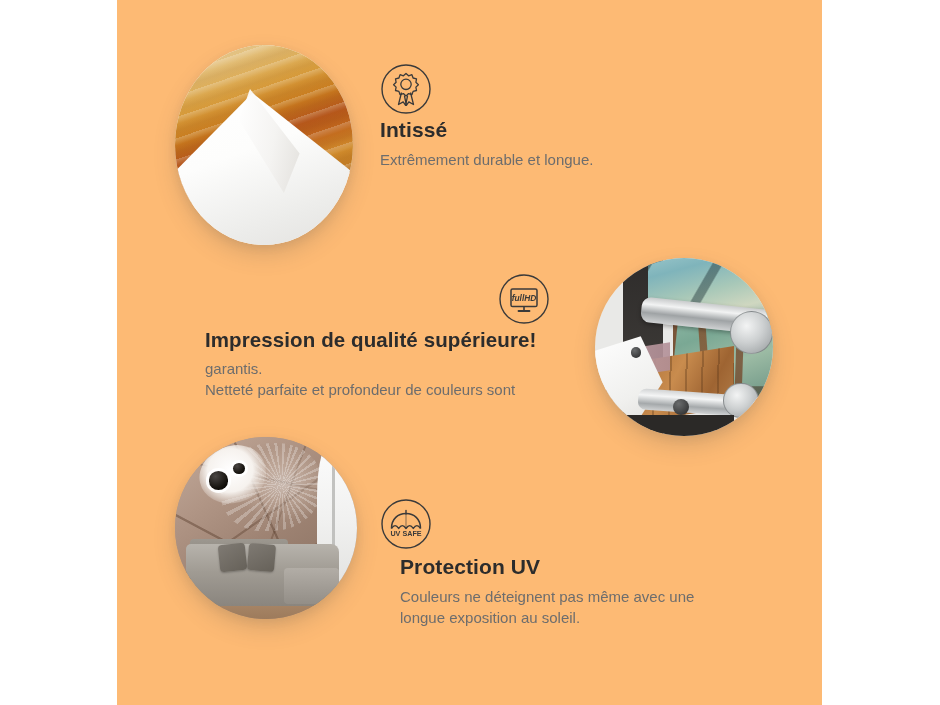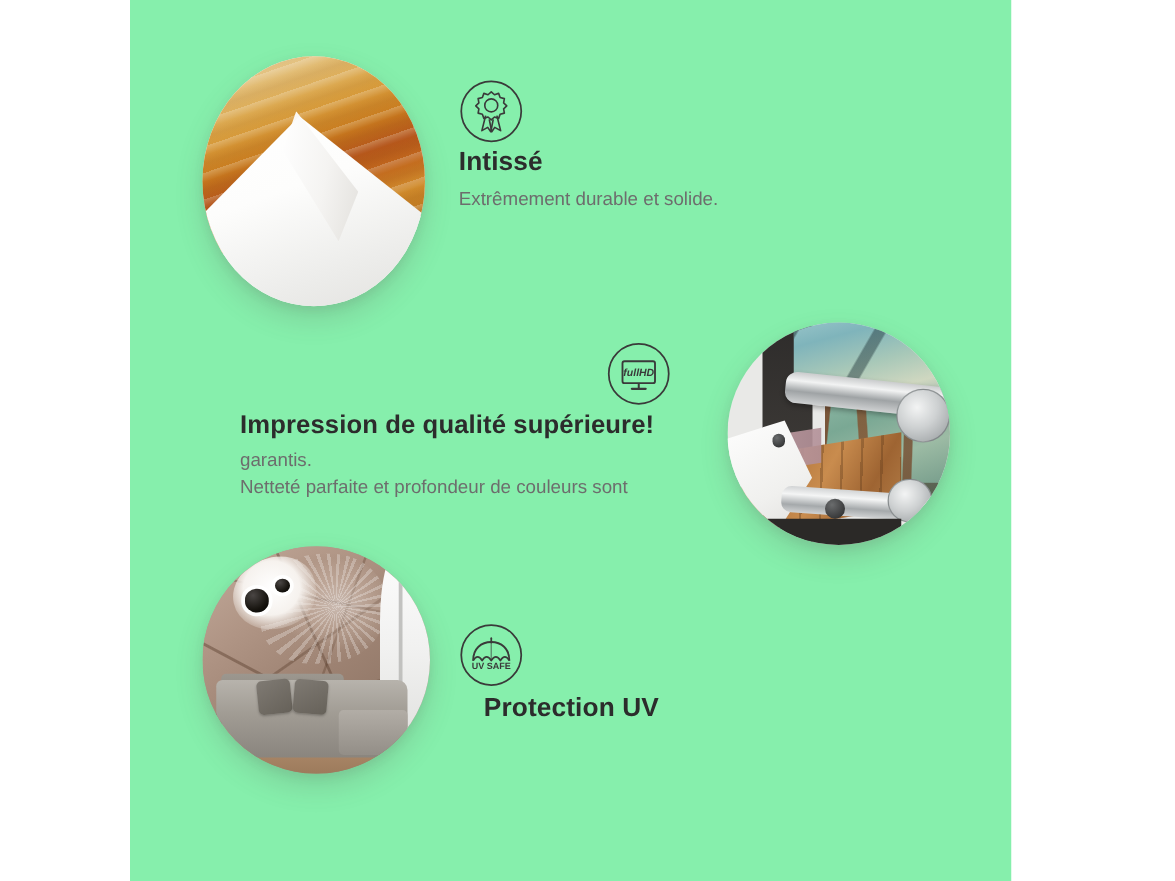--- a/index.html
+++ b/index.html
@@ -7,25 +7,25 @@
   body {
     width: 940px;
     height: 705px;
     background: #ffffff;
     font-family: "Liberation Sans", sans-serif;
     overflow: hidden;
   }
 
   #infographic {
     position: absolute;
-    left: 104px;
+    left: 117px;
     top: 0;
     width: 705px;
     height: 705px;
-    background: #86efac;
+    background: #fdba74;
     overflow: hidden;
   }
 
   
   .photo-circle {
     position: absolute;
     border-radius: 50%;
     overflow: hidden;
     box-shadow: 0 10px 22px rgba(90,85,80,0.20),
                 0 3px 8px rgba(90,85,80,0.10);
@@ -279,21 +279,21 @@
                0.6 -3.4 -2.5 -2.4 2.5 -2.4 -0.6 -3.4 3.4 -0.9 1.2 -3.3 3.3 1.1 Z" fill="none" stroke="#3a3a3a" stroke-width="1.3" stroke-linejoin="round"></path>
       <circle cx="26" cy="21.3" r="5.2" fill="none" stroke="#3a3a3a" stroke-width="1.3"></circle>
       <path d="M21.5 29.5 L18.5 41.5 L23.2 38.9 L25.6 42.4 L27.6 32.5" fill="none" stroke="#3a3a3a" stroke-width="1.3" stroke-linejoin="round"></path>
       <path d="M30.5 29.5 L33.5 41.5 L28.8 38.9 L26.4 42.4 L24.4 32.5" fill="none" stroke="#3a3a3a" stroke-width="1.3" stroke-linejoin="round"></path>
     </svg>
   </div>
 
   <div id="block-intisse">
     <div class="feature-title">Intissé</div>
     <div class="feature-desc">
-      <div>Extrêmement durable et solide.</div>
+      <div>Extrêmement durable et longue.</div>
     </div>
   </div>
 
   <div class="photo-circle" id="photo-printer">
     <div class="photo-inner">
       <div class="pr-dark-left"></div>
       <div class="pr-print-top"></div>
       <div class="pr-print-right"></div>
       <div class="pr-wood"></div>
       <div class="pr-pink"></div>
@@ -354,15 +354,19 @@
                C21.1 26.6 23.5 26.6 26 30.5
                C28.5 26.6 30.9 26.6 33.3 30.5
                C35.7 26.6 38.1 26.6 40.5 30.5" fill="none" stroke="#3a3a3a" stroke-width="1.4" stroke-linejoin="round"></path>
       <path d="M26 15.6 L26 30.5" stroke="#3a3a3a" stroke-width="1.1" opacity=".55"></path>
       <text x="26" y="37.6" text-anchor="middle" font-family="Liberation Sans, sans-serif" font-size="7.2" font-weight="bold" fill="#3a3a3a">UV SAFE</text>
     </svg>
   </div>
 
   <div id="block-uv">
     <div class="feature-title">Protection UV</div>
+    <div class="feature-desc">
+      <div>Couleurs ne déteignent pas même avec une</div>
+      <div>longue exposition au soleil.</div>
+    </div>
   </div>
 
 </div>
 
 </body></html>

